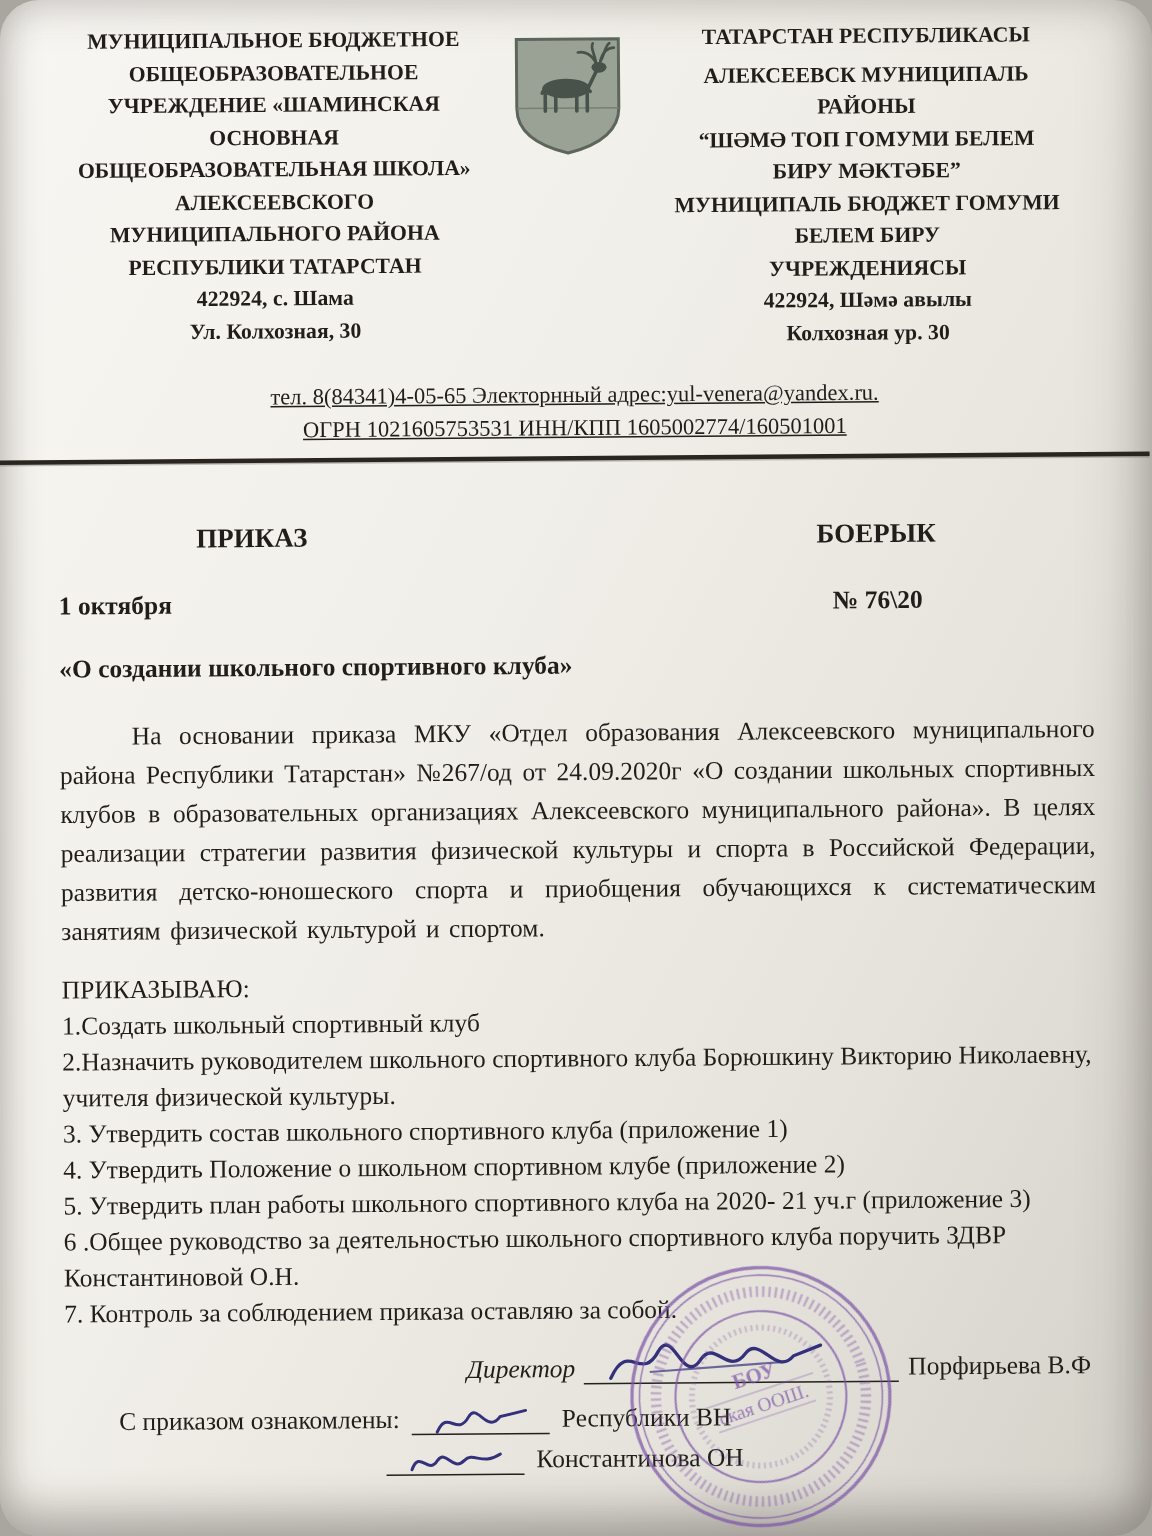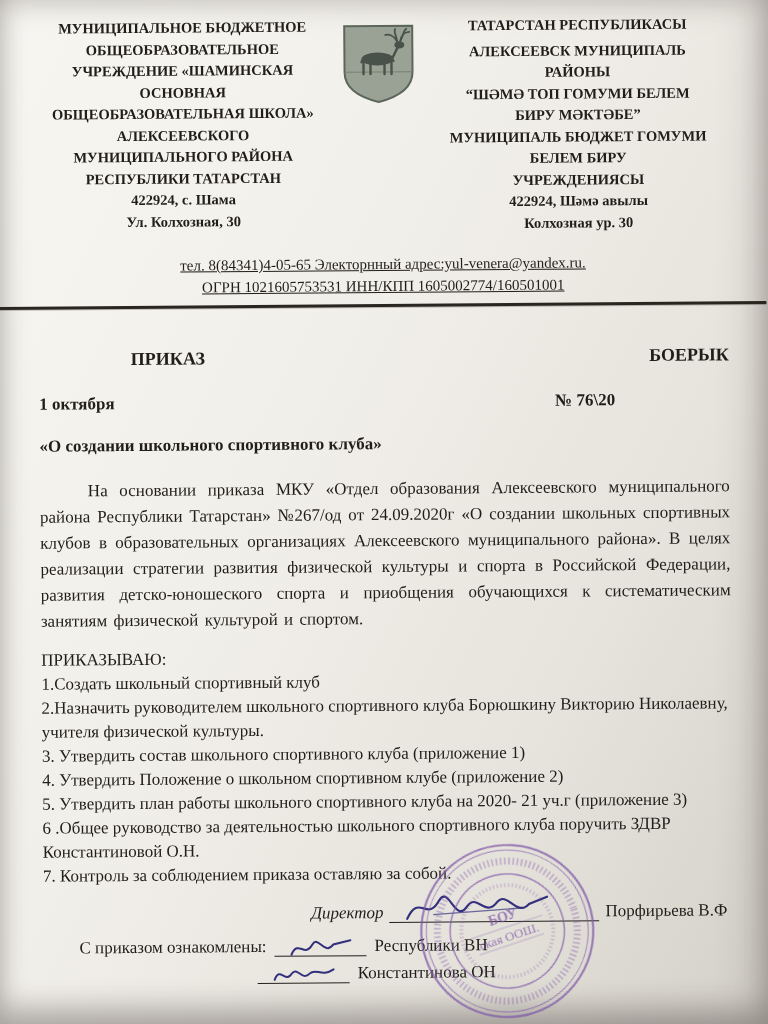--- a/index.html
+++ b/index.html
@@ -8,20 +8,21 @@
     background:#a9a6a0;
     font-family:"Liberation Serif","DejaVu Serif",serif;
     color:#201d1a;
   }
   .photo{
     position:relative;width:768px;height:1024px;
     background:linear-gradient(118deg,#f7f6f2 0%,#f1efe9 40%,#e6e3dc 72%,#d3d0c8 100%);
     box-shadow:inset 0 -16px 28px rgba(55,50,45,.30),
                inset -18px 0 36px rgba(80,74,68,.16),
                inset 0 8px 20px rgba(120,114,108,.12);
+    border-radius:26px;
   }
   .doc{
     position:absolute;inset:0;
     padding:16px 38px 0 40px;
     transform:rotate(-0.45deg);
   }
   
   .hdr{display:grid;grid-template-columns:292px 96px 1fr;column-gap:2px;}
   .hdr-col{text-align:center;font-weight:bold;font-size:14.5px;line-height:21.5px;}
   .hdr-right .gap{margin-bottom:4px;}
@@ -29,21 +30,21 @@
   .contact{margin-top:18px;text-align:center;font-size:15px;line-height:22px;}
   .contact div{text-decoration:underline;}
   .rule{
     height:3px;background:#29251f;
     margin:7px -38px 0 -40px;
     box-shadow:0 1px 0 rgba(40,35,30,.25);
   }
   
   .titles{display:flex;margin-top:40px;font-weight:bold;font-size:18px;}
   .titles .t1{margin-left:92px;}
-  .titles .t2{margin-left:auto;}
+  .titles .t2{margin-left:auto;margin-right:105px;}
   .numrow{display:flex;margin-top:24px;font-weight:bold;font-size:17px;}
   .numrow .n2{margin-left:auto;margin-right:114px;}
   .subject{margin-top:22px;font-weight:bold;font-size:17px;}
   .bodytext{
     margin:22px 0 0 0;font-size:17px;line-height:26px;
     text-align:justify;text-indent:48px;word-spacing:2px;
   }
   .directive{margin-top:14px;font-size:17px;line-height:24px;}
   .items{font-size:17px;line-height:24px;}
   

